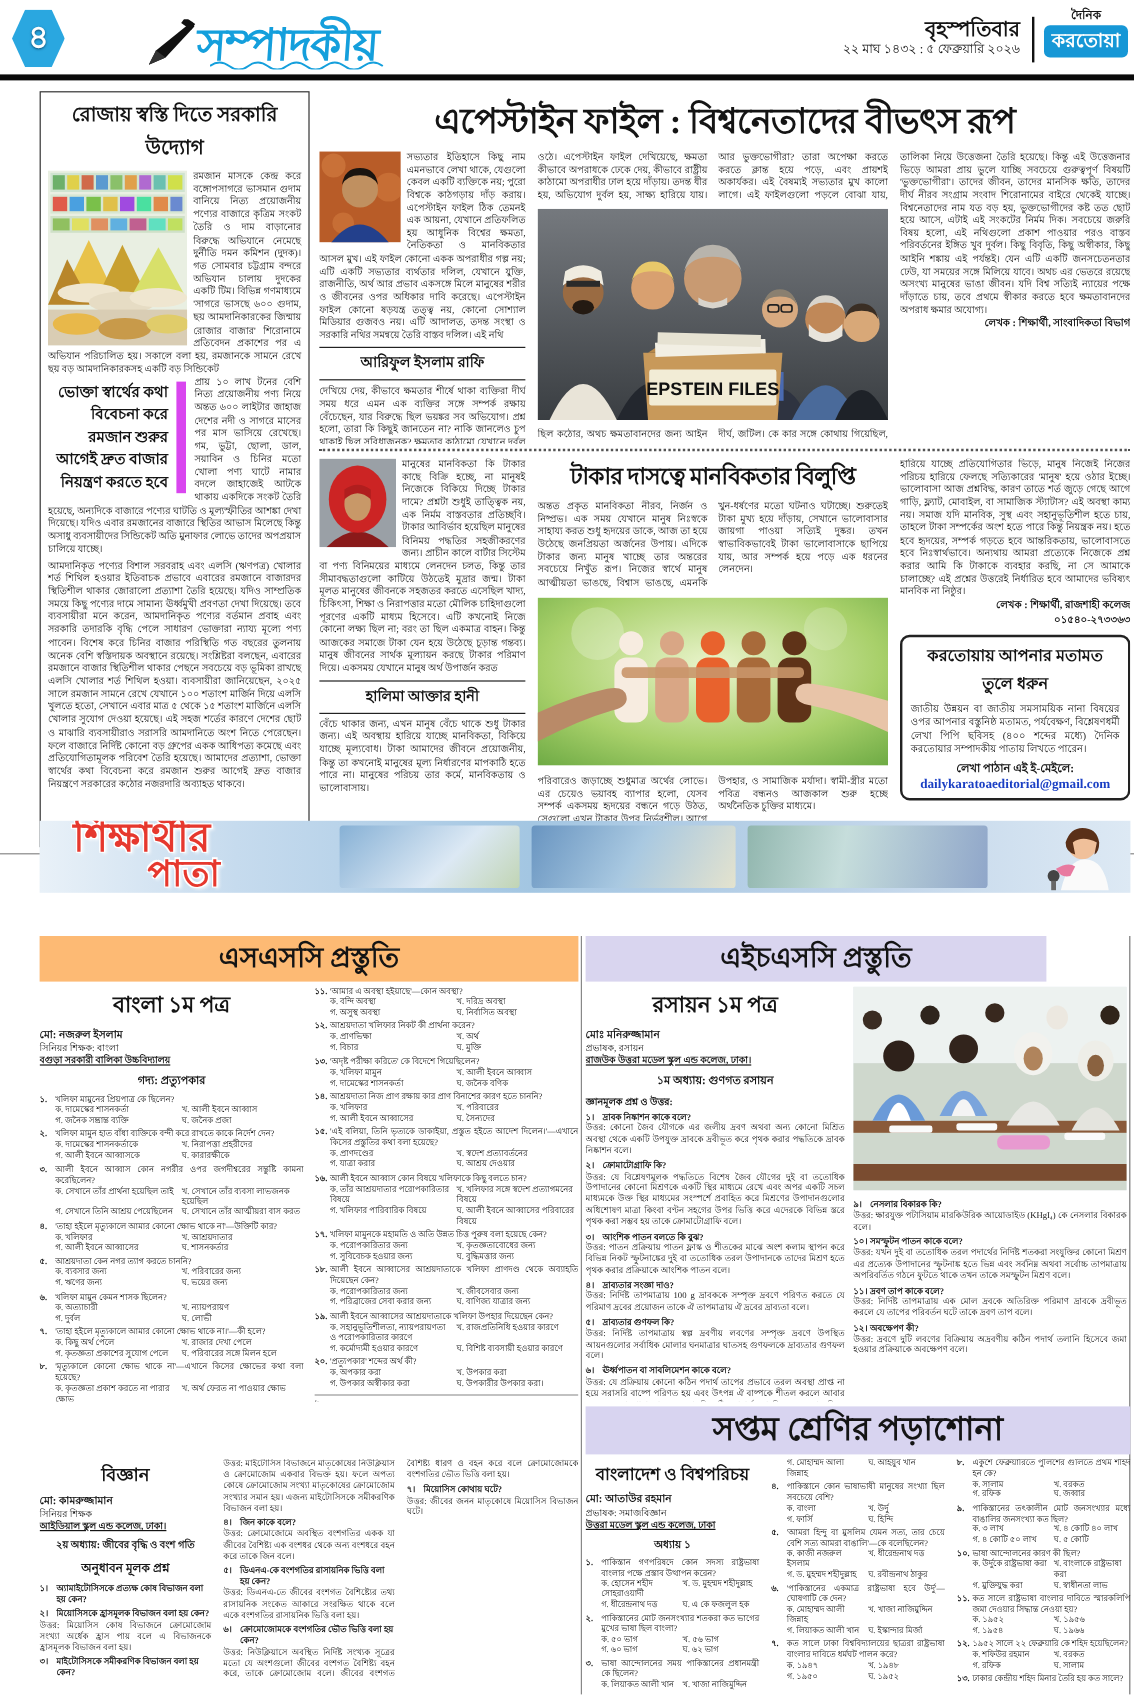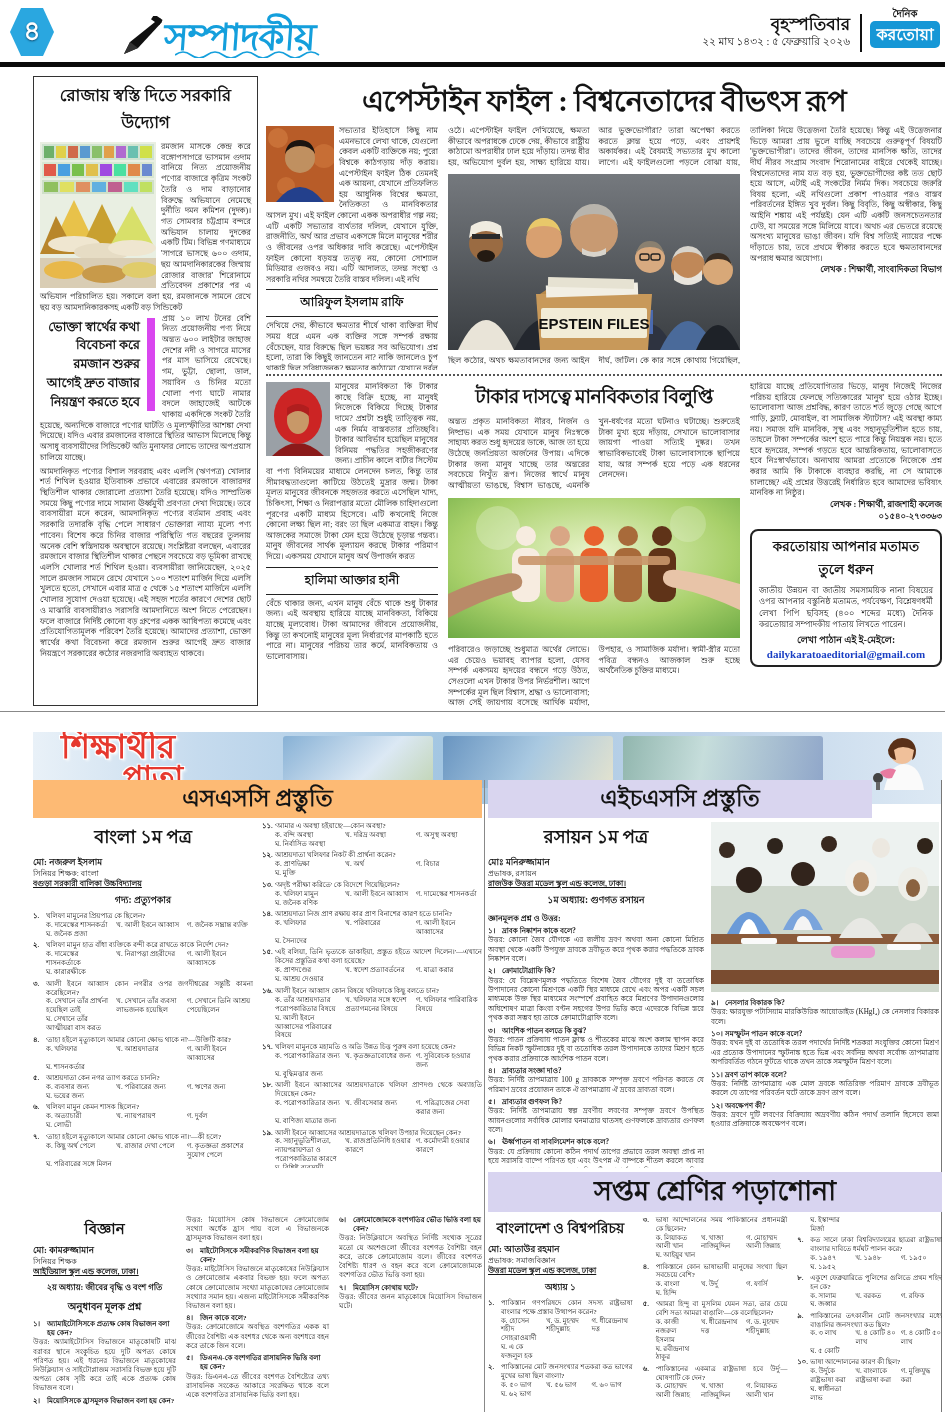--- a/index.html
+++ b/index.html
@@ -63,21 +63,21 @@
   .tinfo{font-size:7.8px;line-height:1.35;margin-bottom:3px;}
   .tname{font-weight:bold;font-size:8.8px;}
   .tschool{font-weight:bold;text-decoration:underline;}
   .chap{text-align:center;font-weight:bold;font-size:9.3px;margin:3px 0 4px;}
   .qintro{font-weight:bold;font-size:8px;margin:2px 0;}
   .mcqwrap{font-size:7px;line-height:1.28;}
   .mcq{margin-bottom:2.5px;}
   .mcq .qline{display:flex;}
   .mcq .qn{font-weight:bold;flex:0 0 13px;}
   .mcq .qt{flex:1;text-align:justify;}
-  .mcq .opts{display:grid;grid-template-columns:1fr 1fr 1fr;padding-left:13px;column-gap:4px;}
+  .mcq .opts{display:grid;grid-template-columns:1fr 1fr;padding-left:13px;column-gap:4px;}
   .qawrap{font-size:7.2px;line-height:1.3;}
   .qa{margin-bottom:3px;}
   .qaq{font-weight:bold;display:flex;}
   .qaq .qn{flex:0 0 14px;}
   .qaa{text-align:justify;}
   .anskey{font-size:7.2px;font-weight:bold;text-align:justify;margin-top:4px;border-top:1px solid #999;padding-top:3px;}
   .cols3{column-count:3;column-gap:10px;column-fill:auto;}
   .rule{background:#888;}
 </style>
 </head>
@@ -312,21 +312,21 @@
         <div class="t">করতোয়ায় আপনার মতামত তুলে ধরুন</div>
         <div class="b">জাতীয় উন্নয়ন বা জাতীয় সমসাময়িক নানা বিষয়ের ওপর আপনার বস্তুনিষ্ঠ মতামত, পর্যবেক্ষণ, বিশ্লেষণধর্মী লেখা পিপি ছবিসহ (৪০০ শব্দের মধ্যে) দৈনিক করতোয়ার সম্পাদকীয় পাতায় লিখতে পারেন।</div>
         <div class="c">লেখা পাঠান এই ই-মেইলে:</div>
         <div class="e">dailykaratoaeditorial@gmail.com</div>
       </div>
     </div>
   </div>
 
   <div class="abs rule" style="left:0;top:711px;width:945px;height:1px;"></div>
 
-  <div class="abs banner clip" style="left:33px;top:732px;width:909px;height:72px;">
+  <div class="abs banner clip" style="left:33px;top:684px;width:909px;height:60px;">
     <div class="ph" style="left:250px;width:150px;height:52px;background:linear-gradient(135deg,#7aa8d0,#e8f0f8 60%,#c8d8a8);"></div>
     <div class="ph" style="left:410px;width:170px;height:52px;background:linear-gradient(120deg,#5a88b8,#a8c8e0 50%,#f0e8c8);"></div>
     <div class="ph" style="left:590px;width:200px;height:52px;background:linear-gradient(100deg,#88b0a0,#c8e0d8 40%,#8098c0);"></div>
     <svg style="position:absolute;right:6px;top:2px;" width="86" height="56" viewBox="0 0 86 56">
       <circle cx="52" cy="18" r="12" fill="#f0c09a"></circle>
       <path d="M38 16 q4-12 14-12 q12 0 14 12 q0 8-4 10 l2-10 q-12-6-20 0 l2 10 q-8-2-8-10Z" fill="#5a3018"></path>
       <path d="M34 56 q6-26 20-26 q16 0 20 26 Z" fill="#fafafa"></path>
       <path d="M30 38 q10-6 16-2 l-4 8 q-8 2-12-6Z" fill="#e87aa0"></path>
       <circle cx="28" cy="44" r="5" fill="#444"></circle>
       <rect x="26" y="48" width="4" height="8" fill="#666"></rect>
@@ -713,21 +713,20 @@
       <span class="tschool">আইডিয়াল স্কুল এন্ড কলেজ, ঢাকা।</span>
     </div>
     <div class="chap" style="font-size:8.3px;">২য় অধ্যায়: জীবের বৃদ্ধি ও বংশ গতি</div>
     <div class="chap" style="font-size:10px;margin-top:0;">অনুধাবন মূলক প্রশ্ন</div>
     <div class="qawrap" style="font-size:7.1px;">
         <div class="qa">
           <div class="qaq">
             <span class="qn">১।</span>
             <span>অ্যামাইটোসিসকে প্রত্যক্ষ কোষ বিভাজন বলা হয় কেন?</span>
           </div>
-          <div class="qaa">উত্তর: অ্যামাইটোসিস বিভাজনে মাতৃকোষটি মাঝ বরাবর স্থানে সংকুচিত হয়ে দুটি অপত্য কোষে পরিণত হয়। এই ধরনের বিভাজনে মাতৃকোষের নিউক্লিয়াস ও সাইটোপ্লাজম সরাসরি বিভক্ত হয়ে দুটি অপত্য কোষ সৃষ্টি করে তাই একে প্রত্যক্ষ কোষ বিভাজন বলে।</div>
         </div>
         <div class="qa">
           <div class="qaq">
             <span class="qn">২।</span>
             <span>মিয়োসিসকে হ্রাসমূলক বিভাজন বলা হয় কেন?</span>
           </div>
           <div class="qaa">উত্তর: মিয়োসিস কোষ বিভাজনে ক্রোমোজোম সংখ্যা অর্ধেক হ্রাস পায় বলে এ বিভাজনকে হ্রাসমূলক বিভাজন বলা হয়।</div>
         </div>
         <div class="qa">
           <div class="qaq">

